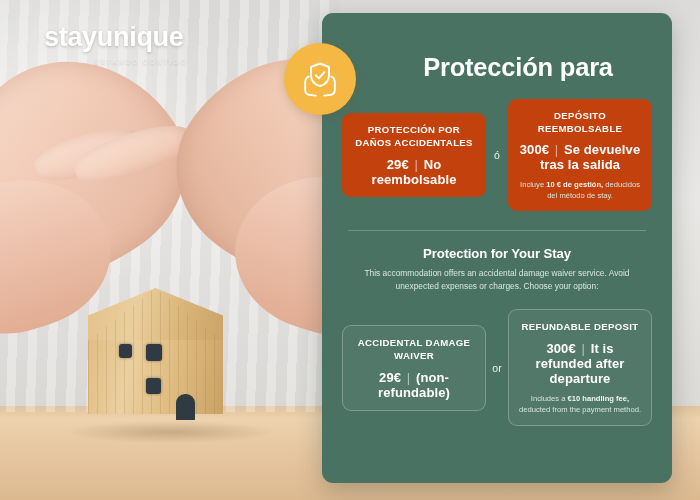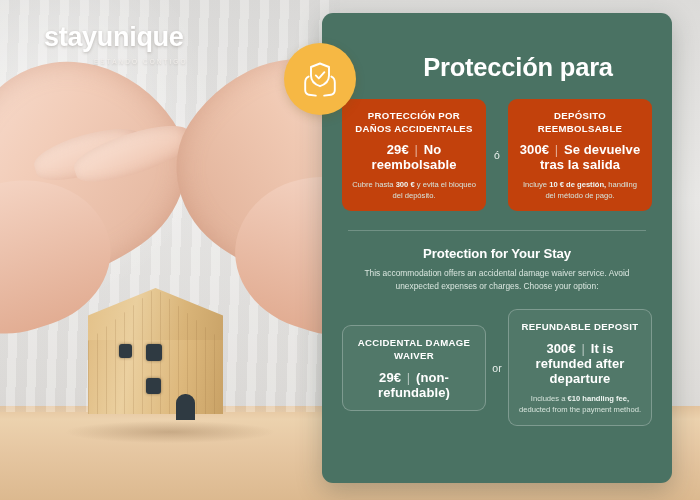--- a/index.html
+++ b/index.html
@@ -211,33 +211,32 @@
 
 
     <div class="cards">
       <div class="card solid">
         <div class="c-title">PROTECCIÓN POR DAÑOS ACCIDENTALES</div>
         <div class="c-price">
           <span>29€</span>
           <span class="bar">|</span>
           <span class="lite">No reembolsable</span>
         </div>
-        <div class="c-note"><span>Cubre hasta </span><b>300 €</b><span> y evita el bloqueo del depósito.</span></div>
       </div>
 
       <div class="sep">ó</div>
 
       <div class="card solid">
         <div class="c-title">DEPÓSITO REEMBOLSABLE</div>
         <div class="c-price">
           <span>300€</span>
           <span class="bar">|</span>
           <span class="lite">Se devuelve tras la salida</span>
         </div>
-        <div class="c-note"><span>Incluye </span><b>10 € de gestión,</b><span> handling del método de pago.</span></div>
+        <div class="c-note"><span>Incluye </span><b>10 € de gestión,</b><span> deducidos del método de stay.</span></div>
       </div>
     </div>
 
     <div class="divider"></div>
 
     <div class="title2">Protection for Your Stay</div>
     <div class="lede2">This accommodation offers an accidental damage waiver service. Avoid unexpected expenses or charges. Choose your option:</div>
 
     <div class="cards">
       <div class="card outline">

